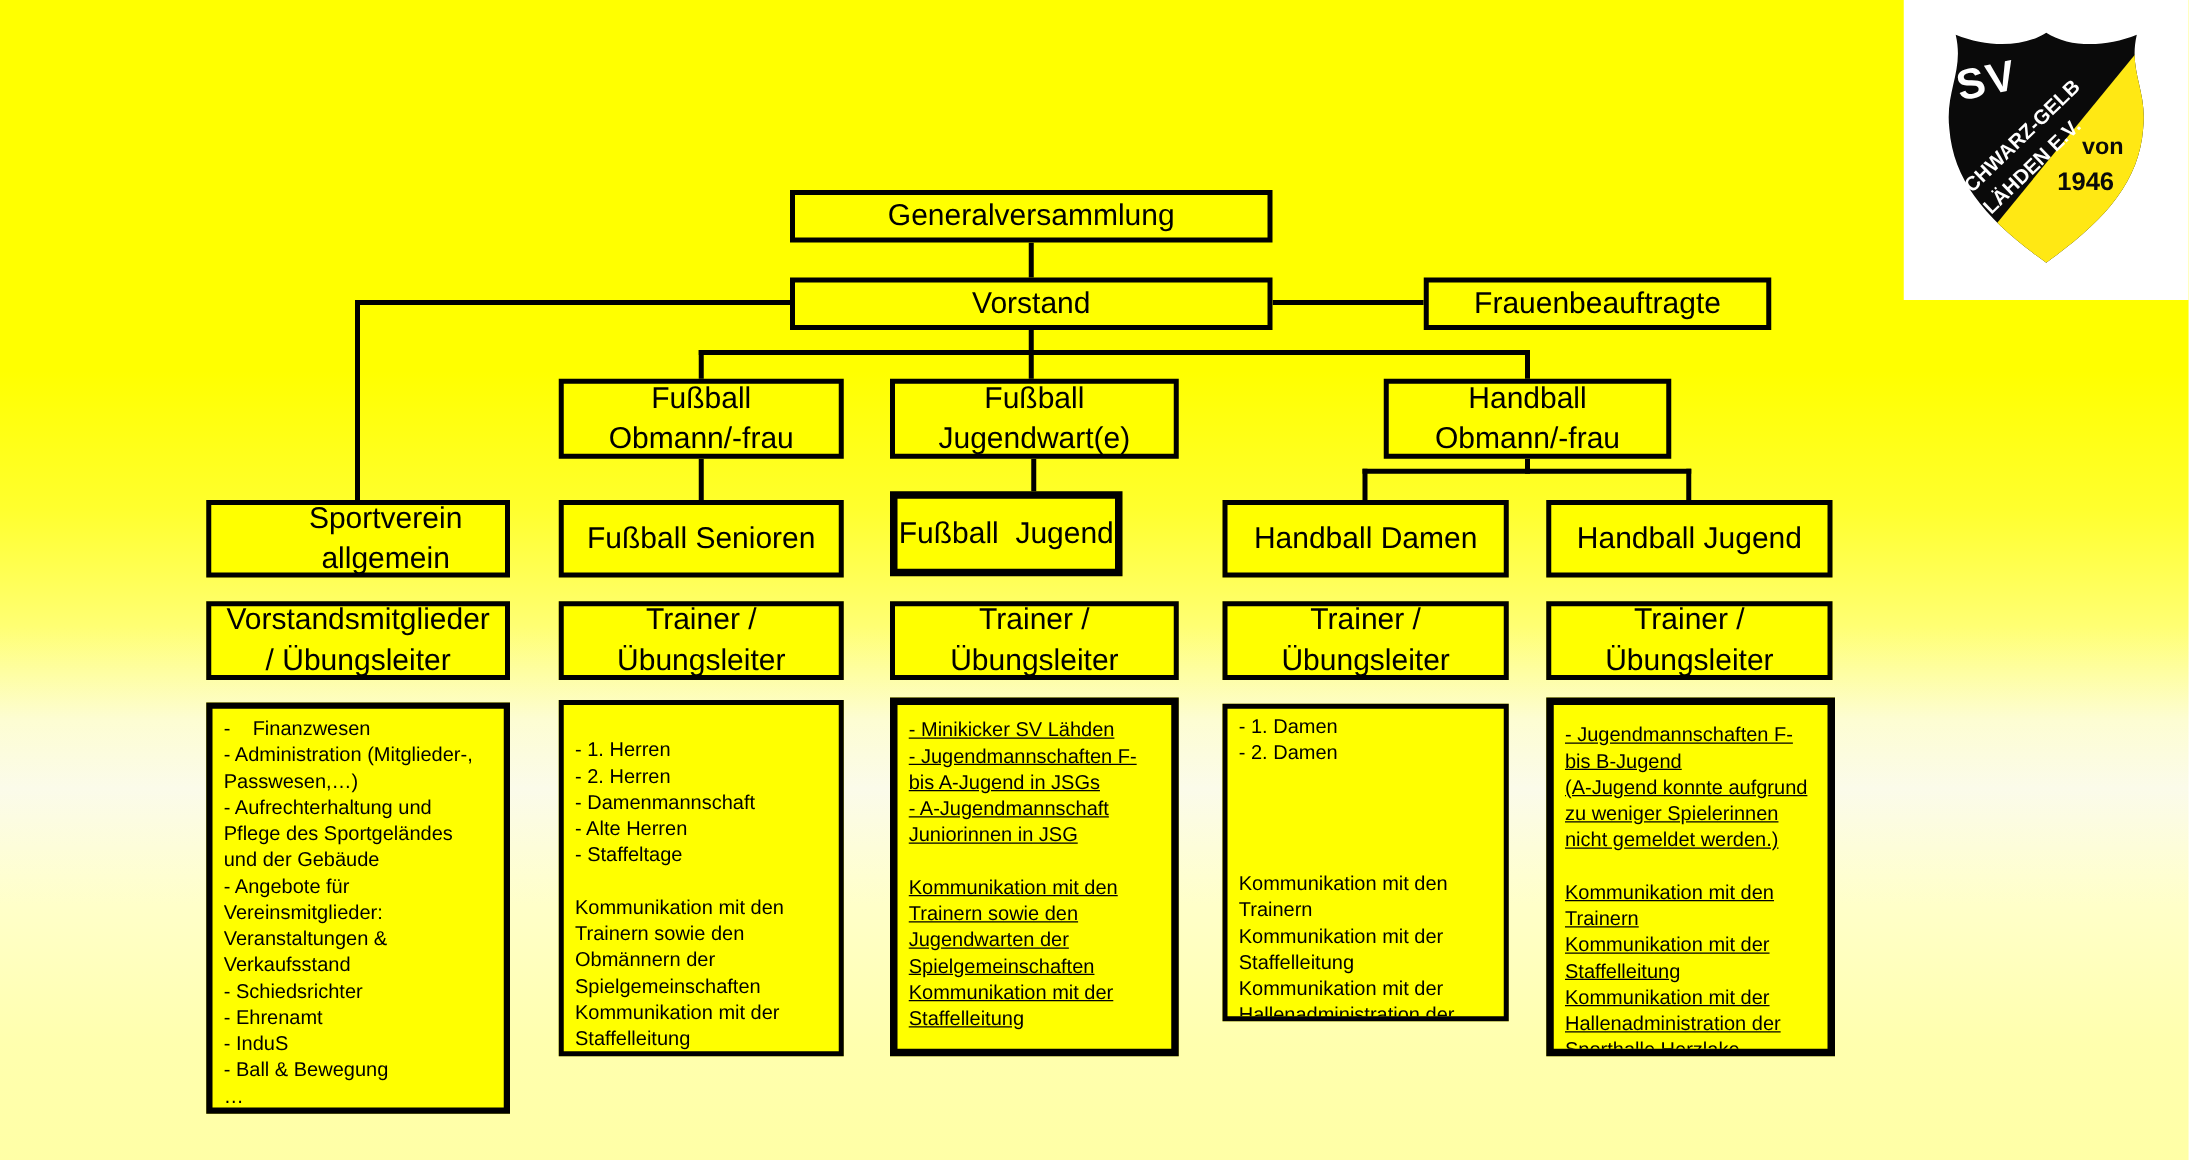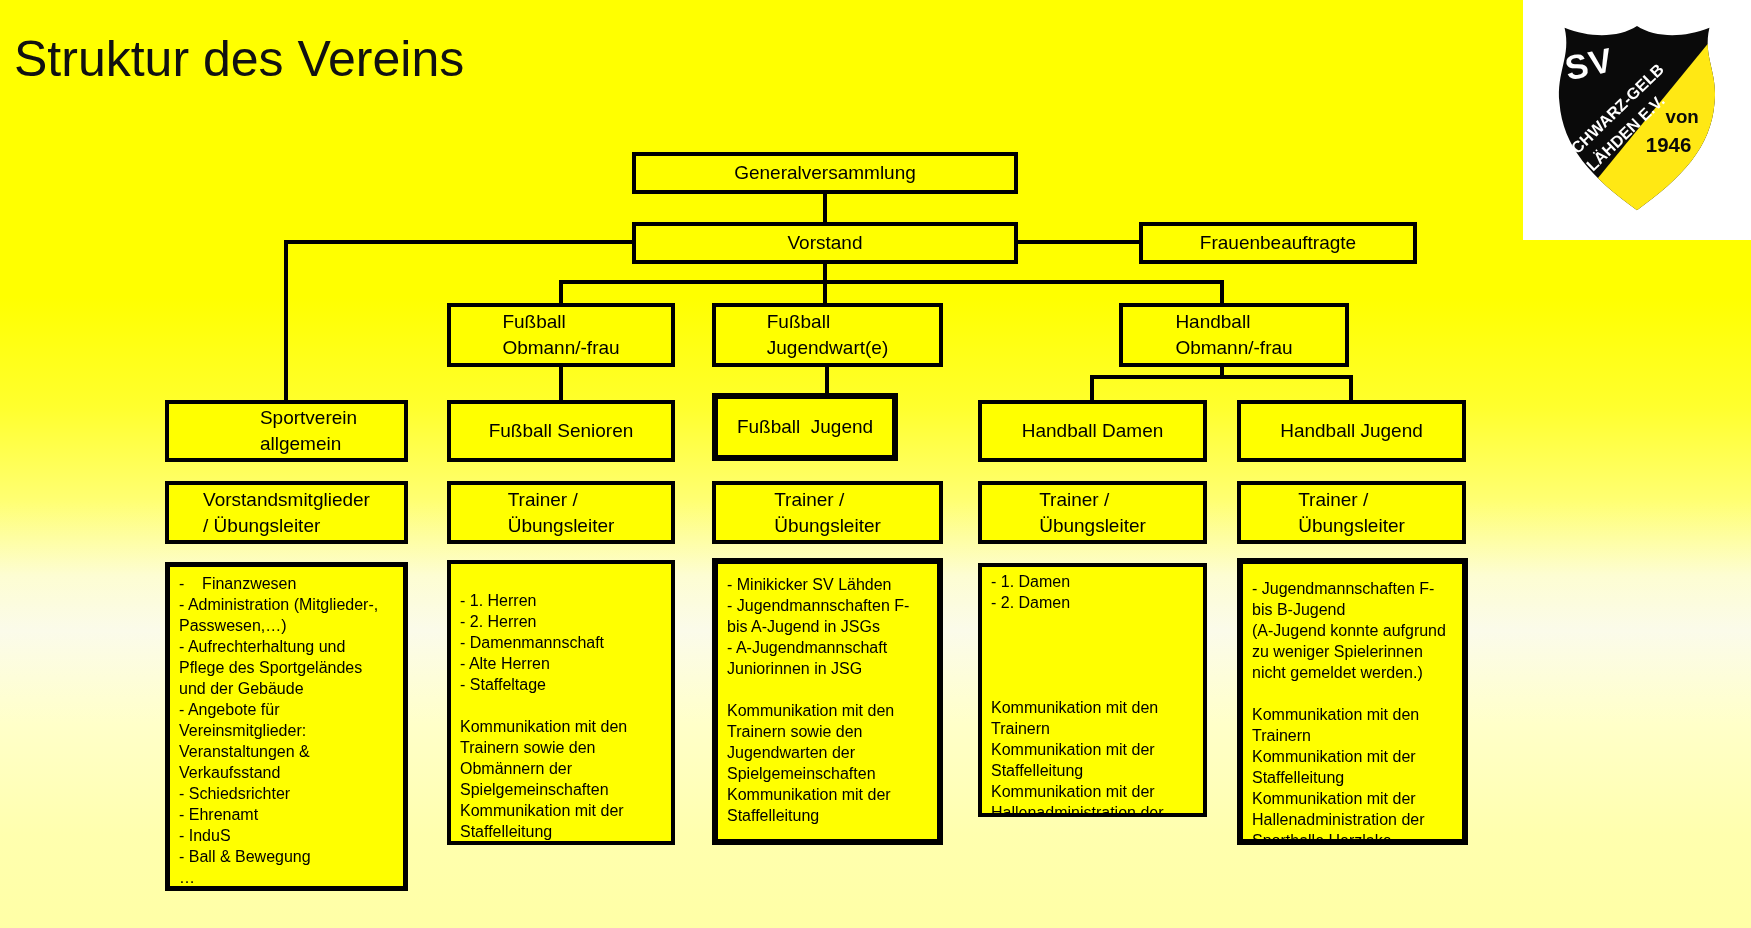--- a/index.html
+++ b/index.html
@@ -17,50 +17,50 @@
   .page-title{
     position:absolute;left:14px;top:32px;
     font-size:50px;line-height:1.1;color:#111;
     letter-spacing:0px;white-space:nowrap;
   }
   .node{
     position:absolute;
     background:#ffff00;
     border:4px solid #000;
     display:flex;align-items:center;justify-content:center;
-    font-size:19px;line-height:1.35;
+    text-align:center;
+    font-size:24px;line-height:1.35;
     white-space:pre-wrap;
     box-sizing:border-box;
   }
   .node.thick{border-width:6px;}
   .detail{
     position:absolute;
     background:#ffff00;
     border:4px solid #000;
     box-sizing:border-box;
     font-size:16px;line-height:21px;
     white-space:pre-wrap;
     text-align:left;
     padding:6px 6px 0 9px;
     overflow:hidden;
   }
-  .detail.thick{border-width:6px;}
+  .detail.thick{border-width:6px;text-decoration:underline;}
   .line{position:absolute;background:#000;}
   .logo-panel{
     position:absolute;left:1523px;top:0;width:228px;height:240px;
     background:#ffffff;
   }
   .logo-panel svg{position:absolute;left:16px;top:8px;}
 </style>
 </head>
 <body>
 
 <div class="stage">
 
-  <div class="page-title">Struktur des Vereins</div>
 
   <div class="line" style="left:823px;top:194px;width:4px;height:30px;"></div>
   <div class="line" style="left:1018px;top:240px;width:121px;height:4px;"></div>
   <div class="line" style="left:284px;top:240px;width:350px;height:4px;"></div>
   <div class="line" style="left:284px;top:240px;width:4px;height:160px;"></div>
   <div class="line" style="left:823px;top:264px;width:4px;height:42px;"></div>
   <div class="line" style="left:559px;top:280px;width:665px;height:4px;"></div>
   <div class="line" style="left:559px;top:280px;width:4px;height:26px;"></div>
   <div class="line" style="left:1220px;top:280px;width:4px;height:26px;"></div>
   <div class="line" style="left:559px;top:367px;width:4px;height:36px;"></div>
@@ -72,21 +72,21 @@
 
   <div class="node" style="left:632px;top:152px;width:386px;height:42px;">Generalversammlung</div>
 
   <div class="node" style="left:632px;top:222px;width:386px;height:42px;">Vorstand</div>
   <div class="node" style="left:1139px;top:222px;width:278px;height:42px;">Frauenbeauftragte</div>
 
   <div class="node" style="left:447px;top:303px;width:228px;height:64px;">Fußball
 Obmann/-frau</div>
   <div class="node" style="left:712px;top:303px;width:231px;height:64px;">Fußball
 Jugendwart(e)</div>
-  <div class="node" style="left:1107px;top:303px;width:230px;height:64px;margin-left:12px;">Handball
+  <div class="node" style="left:1107px;top:303px;width:230px;height:64px;">Handball
 Obmann/-frau</div>
 
   <div class="node" style="left:165px;top:400px;width:243px;height:62px;padding-left:44px;">Sportverein
 allgemein</div>
   <div class="node" style="left:447px;top:400px;width:228px;height:62px;">Fußball Senioren</div>
   <div class="node thick" style="left:712px;top:393px;width:186px;height:68px;">Fußball  Jugend</div>
   <div class="node" style="left:978px;top:400px;width:229px;height:62px;">Handball Damen</div>
   <div class="node" style="left:1237px;top:400px;width:229px;height:62px;">Handball Jugend</div>
 
   <div class="node" style="left:165px;top:481px;width:243px;height:63px;">Vorstandsmitglieder

